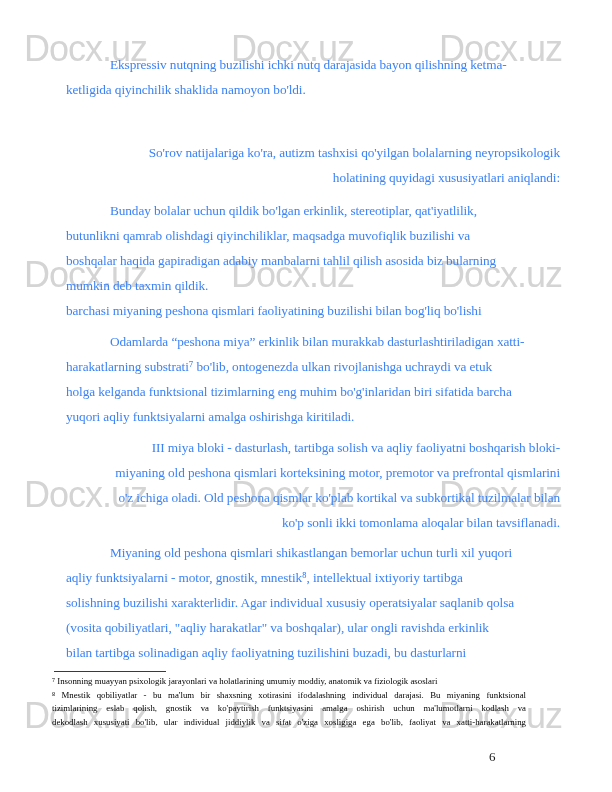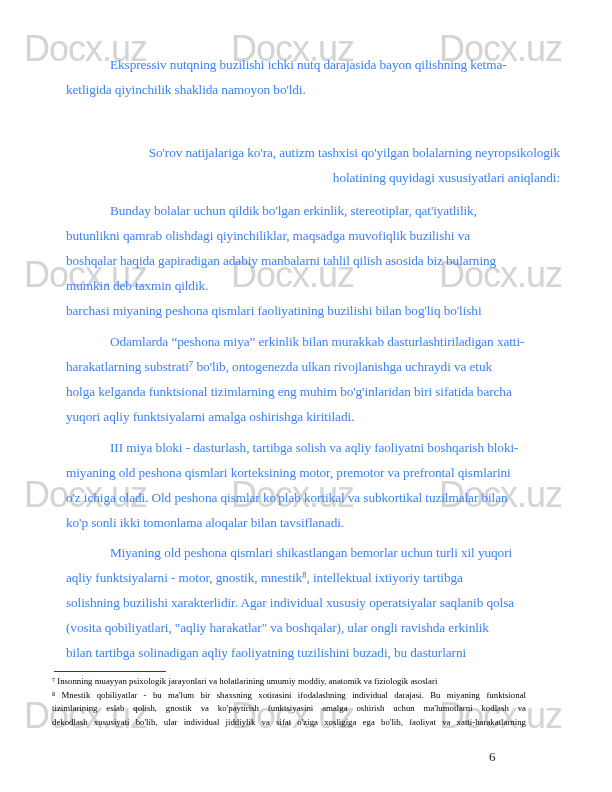--- a/index.html
+++ b/index.html
@@ -24,21 +24,21 @@
   .content{
     position:absolute;left:66px;top:52px;width:494px;z-index:1;
     color:#3b82f6;font-size:13.3px;letter-spacing:-0.1px;
   }
   .bline{line-height:25px;height:25px;white-space:nowrap;}
   .bline.first{padding-left:44px;}
   .para1{margin-bottom:38px;}
   .para2{margin-bottom:8px;text-align:right;}
   .para3{margin-bottom:6px;}
   .para4{margin-bottom:6px;}
-  .para5{margin-bottom:5px;}
+  .para5{margin-bottom:5px;text-align:right;}
   
   .footnotes{
     position:absolute;left:52px;top:671px;width:474px;z-index:1;
     color:#000000;font-size:8.8px;letter-spacing:0;
   }
   .fn-sep{width:112px;border-top:1px solid #3a3a3a;margin:0 0 3px 2px;height:0;}
   .fn-line{line-height:13.6px;height:13.6px;white-space:nowrap;}
   .fn-line.just{
     white-space:normal;text-align:justify;overflow:hidden;
   }

